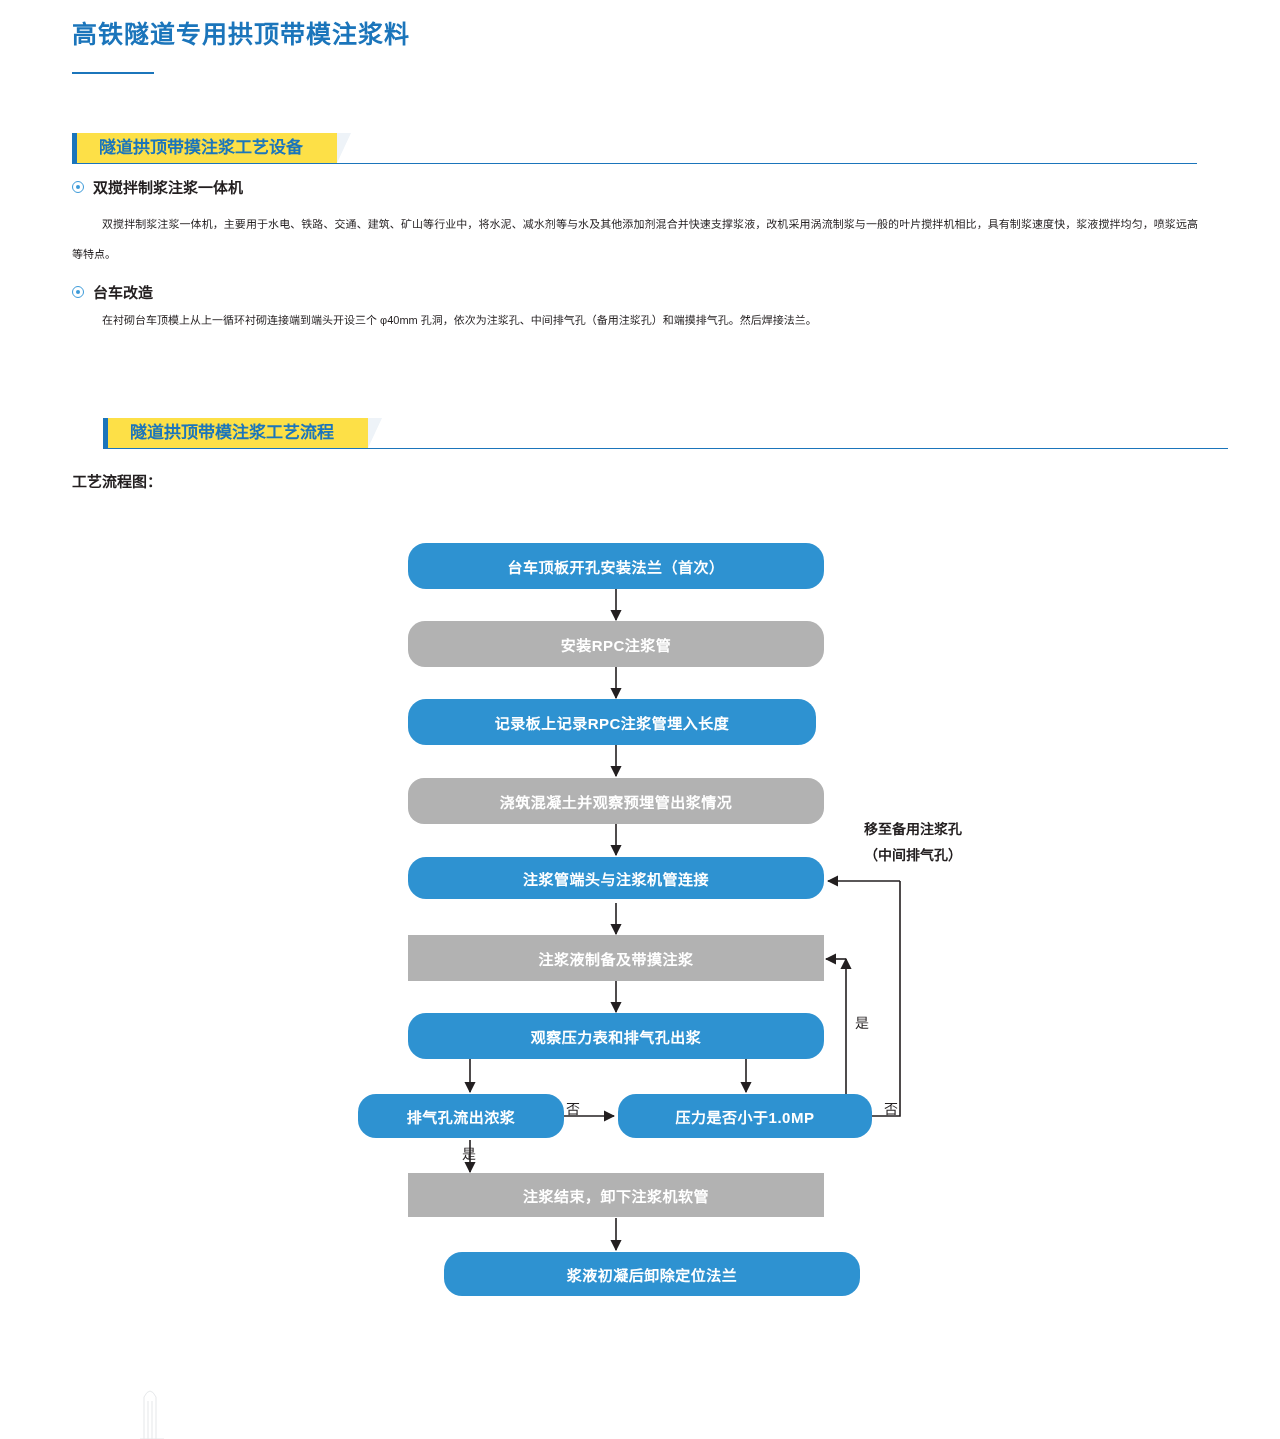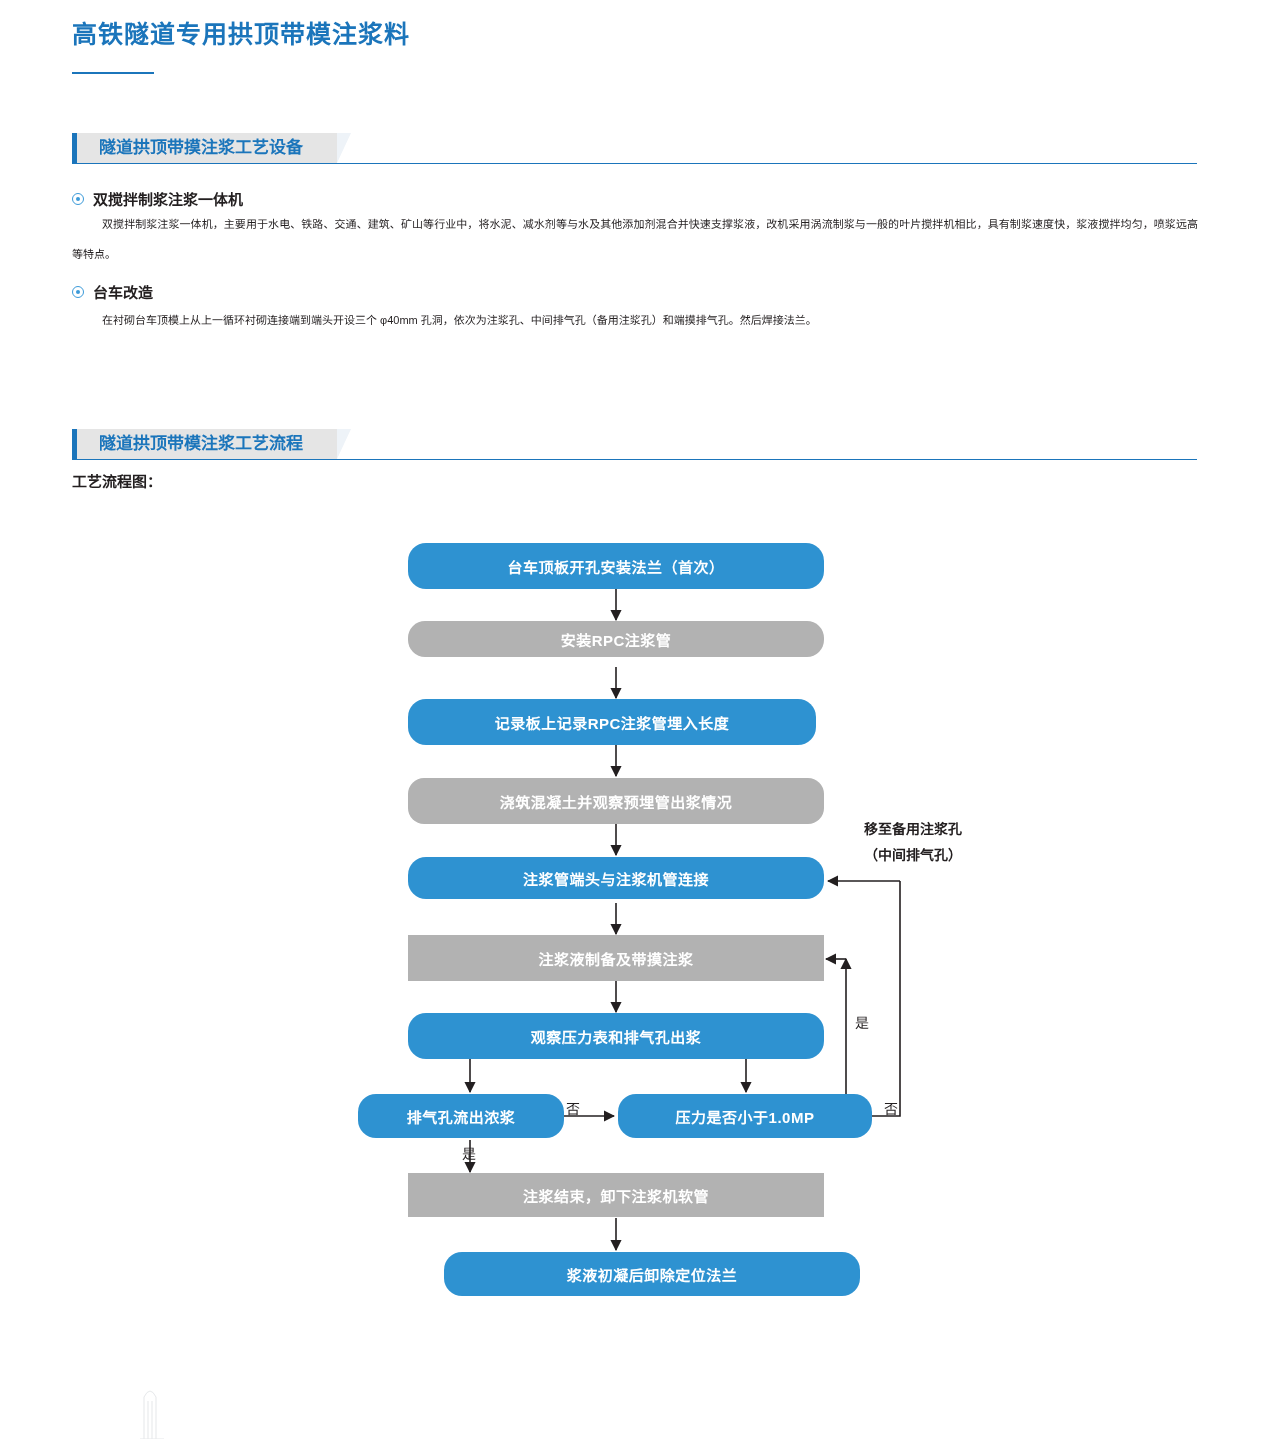--- a/index.html
+++ b/index.html
@@ -39,21 +39,21 @@
   .section-header {
     position: absolute;
     left: 72px;
     height: 30px;
   }
   .section-header .tab {
     position: relative;
     display: inline-block;
     height: 30px;
     line-height: 30px;
-    background: #e5e5e5;
+    background: #fde047;
     border-left: 5px solid #1b75bb;
     padding: 0 34px 0 22px;
     font-size: 17px;
     font-weight: bold;
     color: #1b75bb;
     box-sizing: border-box;
   }
   .section-header .tab::after {
     content: "";
     position: absolute;
@@ -175,31 +175,31 @@
 <body>
 
 <div class="page-title">高铁隧道专用拱顶带模注浆料</div>
 <div class="title-rule"></div>
 
 <div class="section-header" style="top:133px;">
   <span class="tab">隧道拱顶带摸注浆工艺设备</span>
   <span class="rule"></span>
 </div>
 
-<div class="bullet-row" style="top:188px;">
+<div class="bullet-row" style="top:176px;">
   <span class="bullet-icon"></span><span class="bullet-label">双搅拌制浆注浆一体机</span>
 </div>
 <div class="para" style="top:209px;">双搅拌制浆注浆一体机，主要用于水电、铁路、交通、建筑、矿山等行业中，将水泥、减水剂等与水及其他添加剂混合并快速支撑浆液，改机采用涡流制浆与一般的叶片搅拌机相比，具有制浆速度快，浆液搅拌均匀，喷浆远高等特点。</div>
 
 <div class="bullet-row" style="top:281px;">
   <span class="bullet-icon"></span><span class="bullet-label">台车改造</span>
 </div>
 <div class="para" style="top:305px;">在衬砌台车顶模上从上一循环衬砌连接端到端头开设三个 φ40mm 孔洞，依次为注浆孔、中间排气孔（备用注浆孔）和端摸排气孔。然后焊接法兰。</div>
 
-<div class="section-header" style="top:429px;">
+<div class="section-header" style="top:418px;margin-left:31px;">
   <span class="tab">隧道拱顶带模注浆工艺流程</span>
   <span class="rule"></span>
 </div>
 
 <div class="flow-caption" style="top:470px;">工艺流程图：</div>
 
 <svg class="flow" viewBox="0 0 1280 1439">
   <defs>
     <marker id="arrow" viewBox="0 0 10 10" refX="9" refY="5" markerWidth="7" markerHeight="7" orient="auto-start-reverse">
       <path d="M 0 0 L 10 5 L 0 10 z" fill="#231f20"></path>
@@ -228,21 +228,21 @@
 
     <path d="M 872 1116 L 872 959" marker-end="url(#arrow)" transform="translate(-26,0)"></path>
     <path d="M 846 959 L 826 959" marker-end="url(#arrow)"></path>
 
     <path d="M 872 1116 L 900 1116 L 900 881"></path>
     <path d="M 900 881 L 828 881" marker-end="url(#arrow)"></path>
   </g>
 </svg>
 
 <div class="node blue" style="left:408px; top:543px; width:416px; height:46px;">台车顶板开孔安装法兰（首次）</div>
-<div class="node gray" style="left:408px; top:621px; width:416px; height:36px;border-radius:17px;">安装RPC注浆管</div>
+<div class="node gray" style="left:408px; top:621px; width:416px; height:46px;border-radius:17px;">安装RPC注浆管</div>
 <div class="node blue" style="left:408px; top:699px; width:408px; height:46px;">记录板上记录RPC注浆管埋入长度</div>
 <div class="node gray" style="left:408px; top:778px; width:416px; height:46px;border-radius:16px;">浇筑混凝土并观察预埋管出浆情况</div>
 <div class="node blue" style="left:408px; top:857px; width:416px; height:42px;">注浆管端头与注浆机管连接</div>
 <div class="node gray" style="left:408px; top:935px; width:416px; height:46px;">注浆液制备及带摸注浆</div>
 <div class="node blue" style="left:408px; top:1013px; width:416px; height:46px;text-align:right;">观察压力表和排气孔出浆</div>
 <div class="node blue" style="left:358px; top:1094px; width:206px; height:44px;">排气孔流出浓浆</div>
 <div class="node blue" style="left:618px; top:1094px; width:254px; height:44px;">压力是否小于1.0MP</div>
 <div class="node gray" style="left:408px; top:1173px; width:416px; height:44px;">注浆结束，卸下注浆机软管</div>
 <div class="node blue" style="left:408px; top:1252px; width:416px; height:44px;margin-left:36px;">浆液初凝后卸除定位法兰</div>
 

